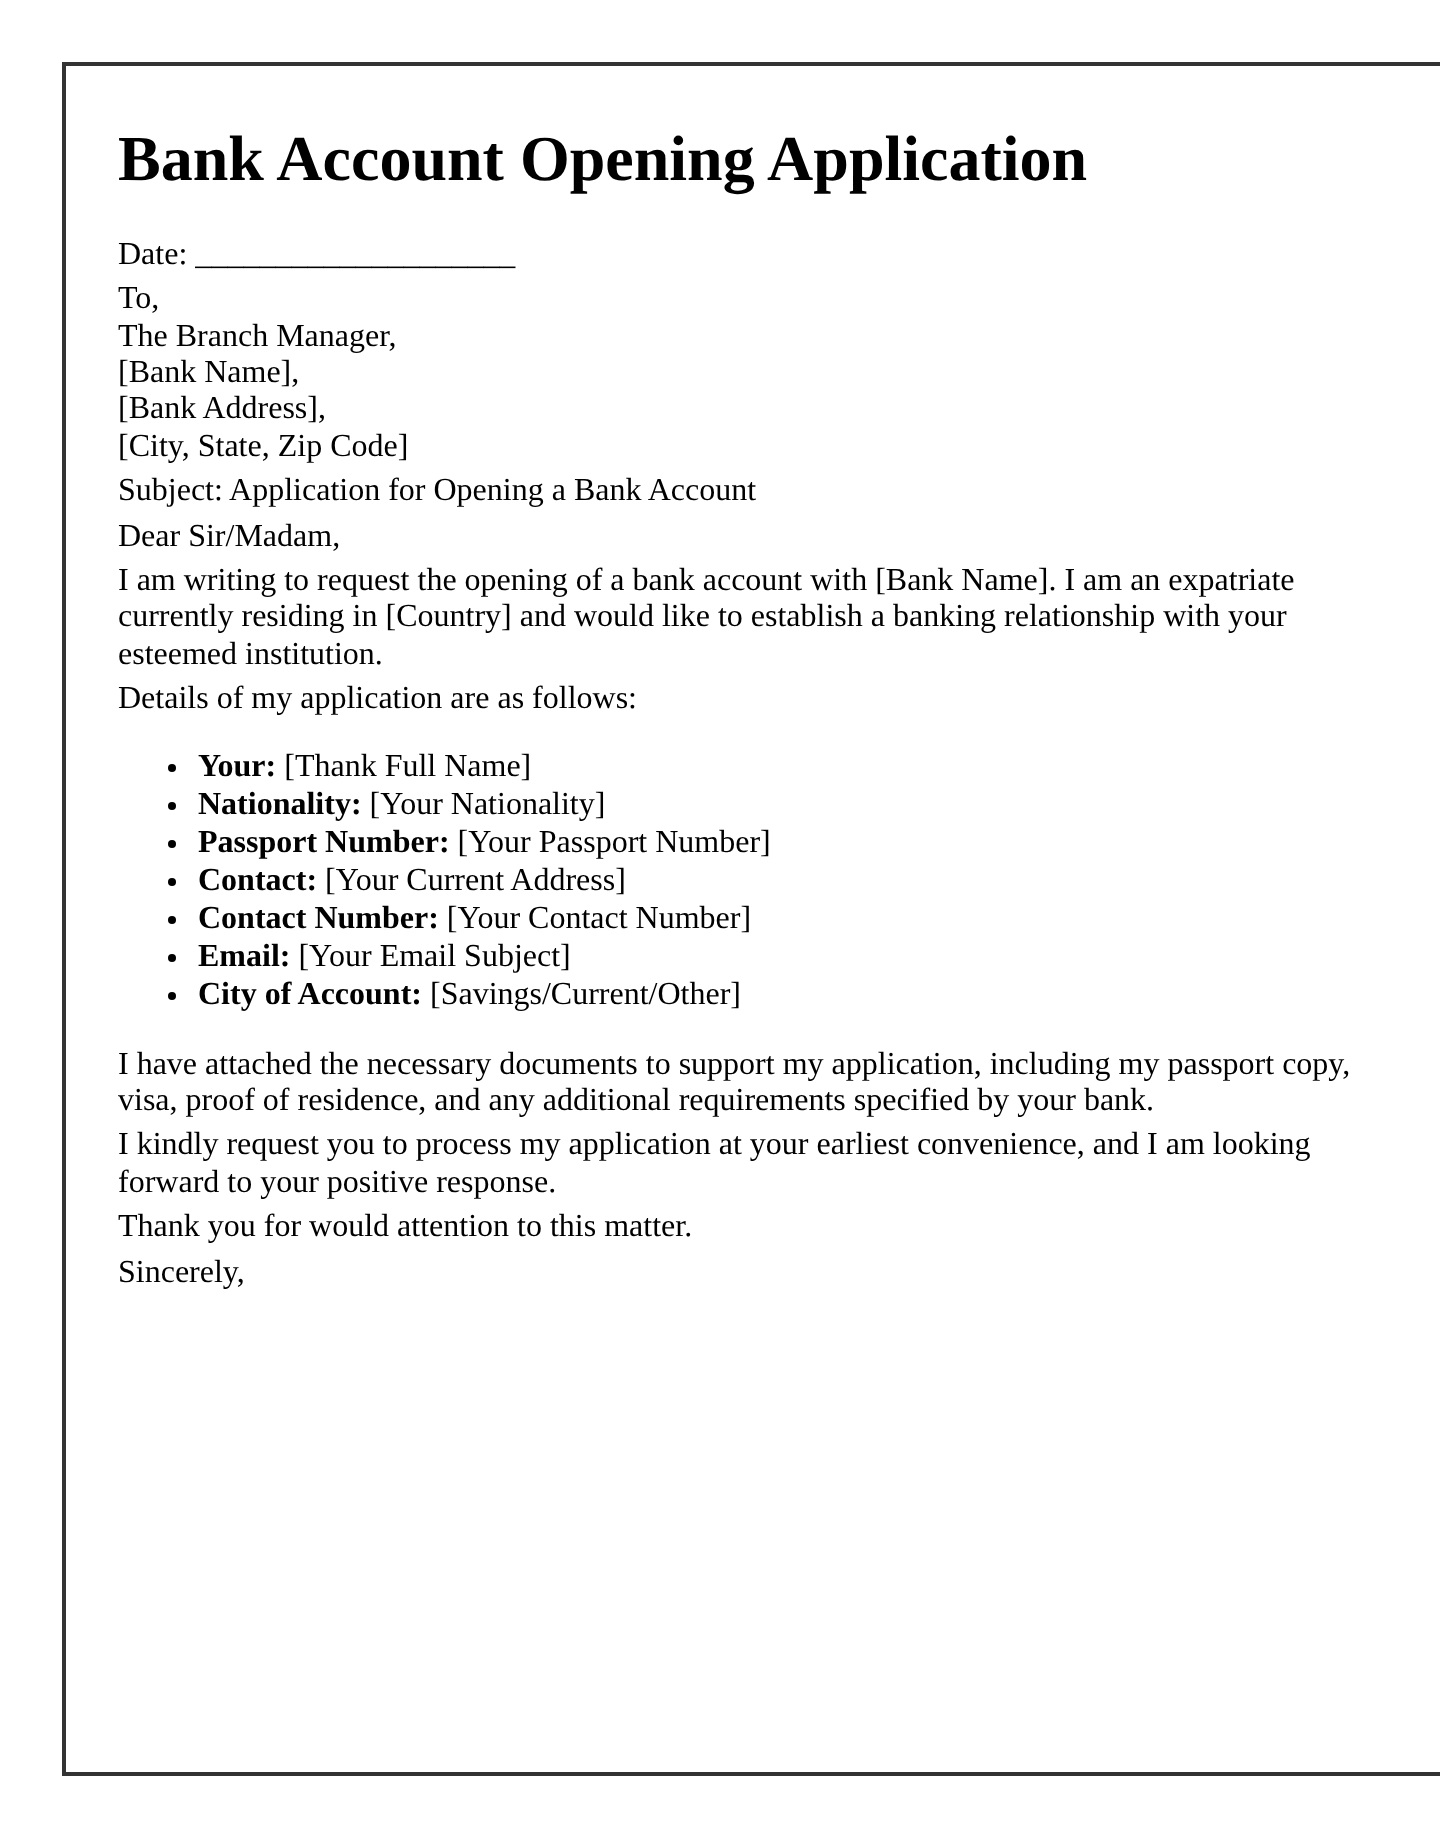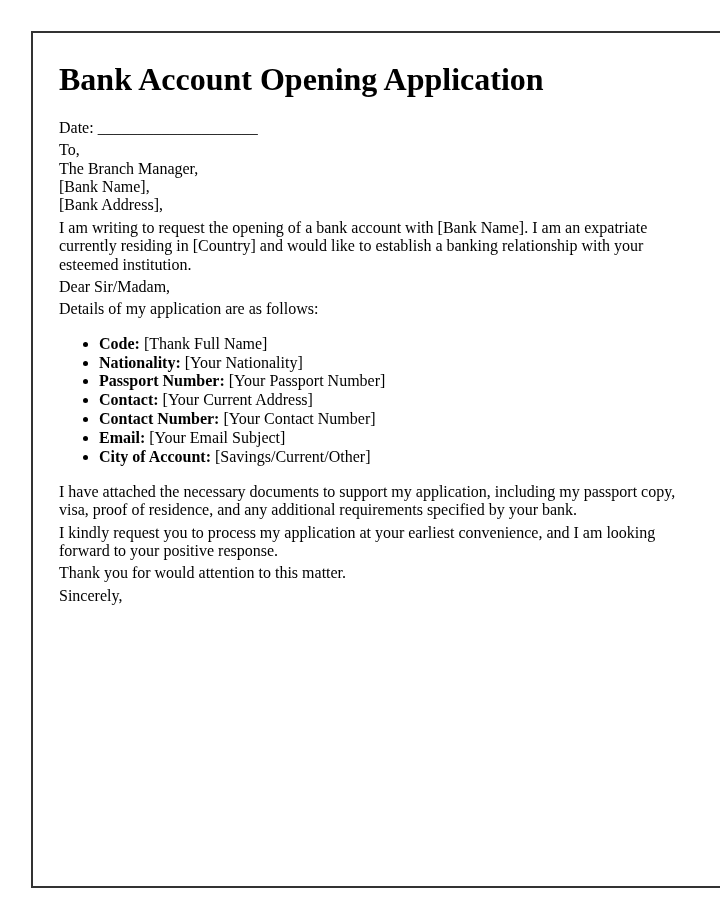--- a/index.html
+++ b/index.html
@@ -52,31 +52,33 @@
 
     <h1 class="title">Bank Account Opening Application</h1>
 
     <p class="block"><span>Date:</span> <span class="date-blank">____________________</span></p>
 
     <p class="block">
       <span class="line">To,</span>
       <span class="line">The Branch Manager,</span>
       <span class="line">[Bank Name],</span>
       <span class="line">[Bank Address],</span>
+      <span class="line">[City, State, Zip Code]</span>
     </p>
 
+    <p class="block">Subject: Application for Opening a Bank Account</p>
+
+    <p class="block">Dear Sir/Madam,</p>
 
     <p class="block">I am writing to request the opening of a bank account with [Bank Name]. I am an expatriate currently residing in [Country] and would like to establish a banking relationship with your esteemed institution.</p>
-
-    <p class="block">Dear Sir/Madam,</p>
 
     <p class="block">Details of my application are as follows:</p>
 
     <ul class="details">
-      <li><b>Code:</b> <span>[Thank Full Name]</span></li>
+      <li><b>Your:</b> <span>[Thank Full Name]</span></li>
       <li><b>Nationality:</b> <span>[Your Nationality]</span></li>
       <li><b>Passport Number:</b> <span>[Your Passport Number]</span></li>
       <li><b>Contact:</b> <span>[Your Current Address]</span></li>
       <li><b>Contact Number:</b> <span>[Your Contact Number]</span></li>
       <li><b>Email:</b> <span>[Your Email Subject]</span></li>
       <li><b>City of Account:</b> <span>[Savings/Current/Other]</span></li>
     </ul>
 
     <p class="block">I have attached the necessary documents to support my application, including my passport copy, visa, proof of residence, and any additional requirements specified by your bank.</p>
 

